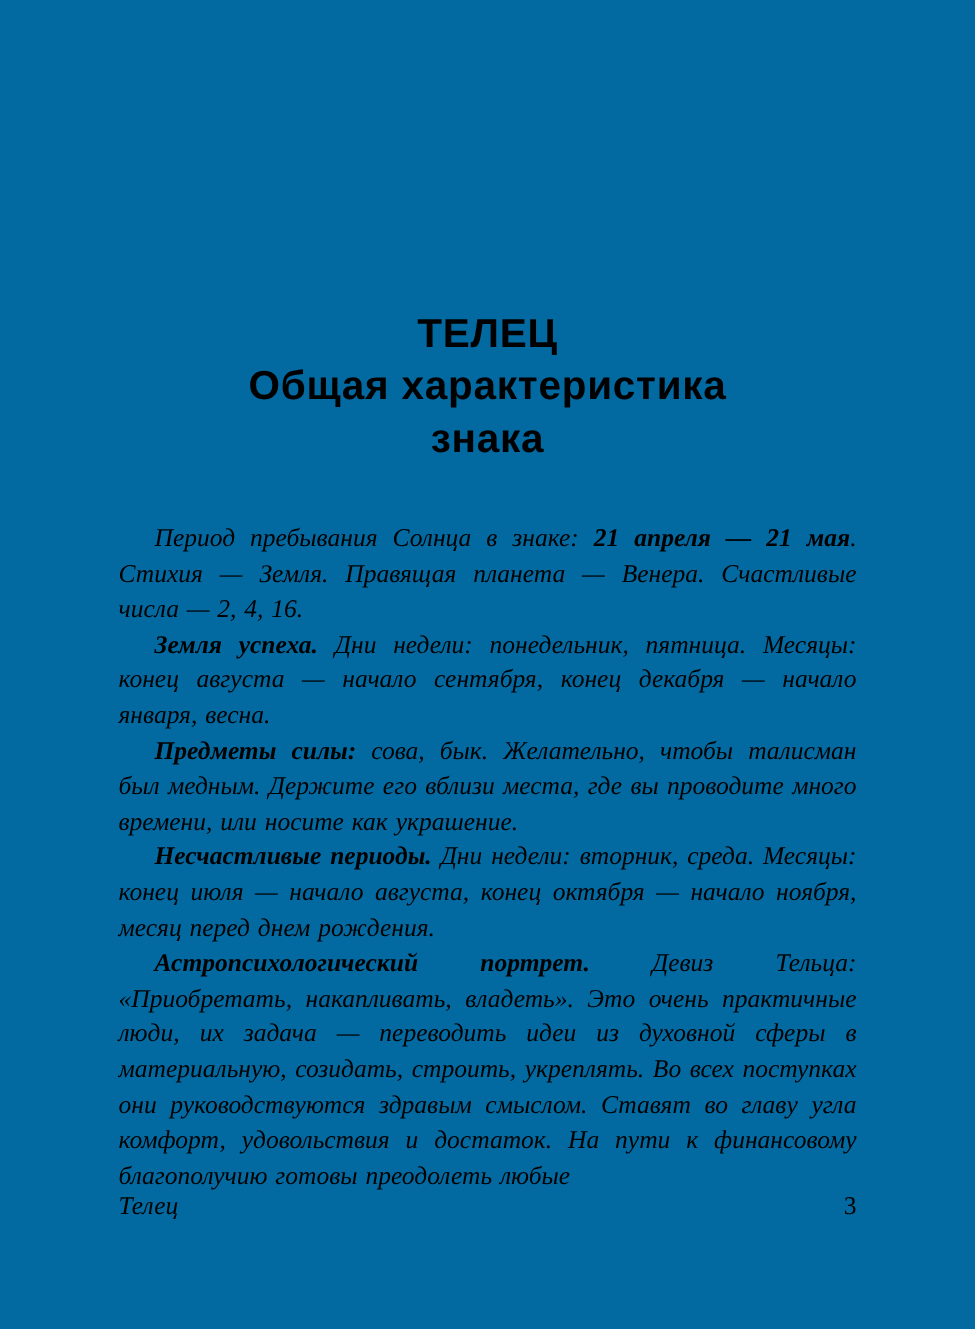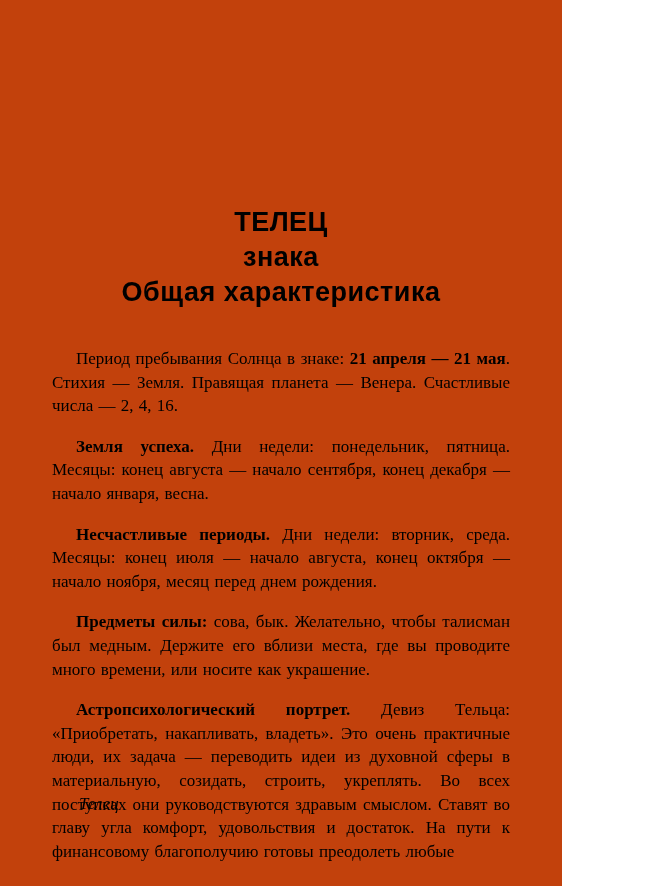--- a/index.html
+++ b/index.html
@@ -2,23 +2,23 @@
 <html lang="ru"><head>
 <meta charset="utf-8">
 <style>
   html, body {
     margin: 0;
     padding: 0;
     background: #ffffff;
   }
   .page {
     position: relative;
-    width: 562px;
+    width: 650px;
     height: 886px;
-    background: #c2410c;
+    background: #0369a1;
     color: #000000;
     font-family: "Liberation Serif", serif;
     overflow: hidden;
   }
   .title-block {
     padding-top: 205px;
     text-align: center;
     font-family: "Liberation Sans", sans-serif;
     font-weight: 700;
     font-size: 27px;
@@ -26,24 +26,25 @@
     letter-spacing: 0.5px;
   }
   .content {
     width: 492px;
     margin: 37px auto 0 auto;
     font-size: 17px;
     line-height: 23.6px;
     text-align: justify;
   }
   .content p {
-    margin: 17px;
+    margin: 0;
     padding: 0;
     text-indent: 24px;
     word-spacing: 1px;
+    font-style: italic;
   }
   .seg-bold {
     font-weight: 700;
   }
   .footer {
     position: absolute;
     left: 79px;
     bottom: 72px;
     width: 492px;
     display: flex;
@@ -55,33 +56,33 @@
     font-style: italic;
   }
 </style>
 </head>
 <body>
 
 <div class="page">
 
   <div class="title-block">
     <div>ТЕЛЕЦ</div>
+    <div>Общая характеристика</div>
     <div>знака</div>
-    <div>Общая характеристика</div>
   </div>
 
   <div class="content">
 
     <p><span>Период пребывания Солнца в знаке: </span><span class="seg-bold">21 апреля — 21 мая</span><span>. Стихия — Земля. Правящая планета — Венера. Счастливые числа — 2, 4, 16.</span></p>
 
     <p><span class="seg-bold">Земля успеха.</span><span> Дни недели: понедельник, пятница. Месяцы: конец августа — начало сентября, конец декабря — начало января, весна.</span></p>
 
+    <p><span class="seg-bold">Предметы силы:</span><span> сова, бык. Желательно, чтобы талисман был медным. Держите его вблизи места, где вы проводите много времени, или носите как украшение.</span></p>
+
     <p><span class="seg-bold">Несчастливые периоды.</span><span> Дни недели: вторник, среда. Месяцы: конец июля — начало августа, конец октября — начало ноября, месяц перед днем рождения.</span></p>
-
-    <p><span class="seg-bold">Предметы силы:</span><span> сова, бык. Желательно, чтобы талисман был медным. Держите его вблизи места, где вы проводите много времени, или носите как украшение.</span></p>
 
     <p><span class="seg-bold">Астропсихологический портрет.</span><span> Девиз Тельца: «Приобретать, накапливать, владеть». Это очень практичные люди, их задача — переводить идеи из духовной сферы в материальную, созидать, строить, укреплять. Во всех поступках они руководствуются здравым смыслом. Ставят во главу угла комфорт, удовольствия и достаток. На пути к финансовому благополучию готовы преодолеть любые</span></p>
 
   </div>
 
   <div class="footer">
     <span class="footer-section">Телец</span>
     <span class="footer-page">3</span>
   </div>
 

